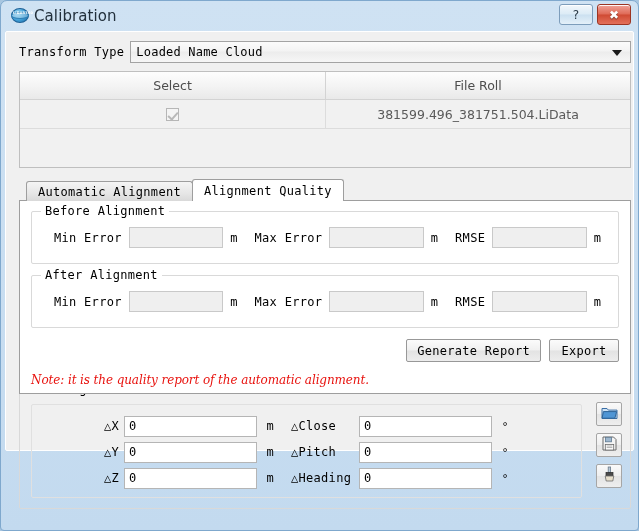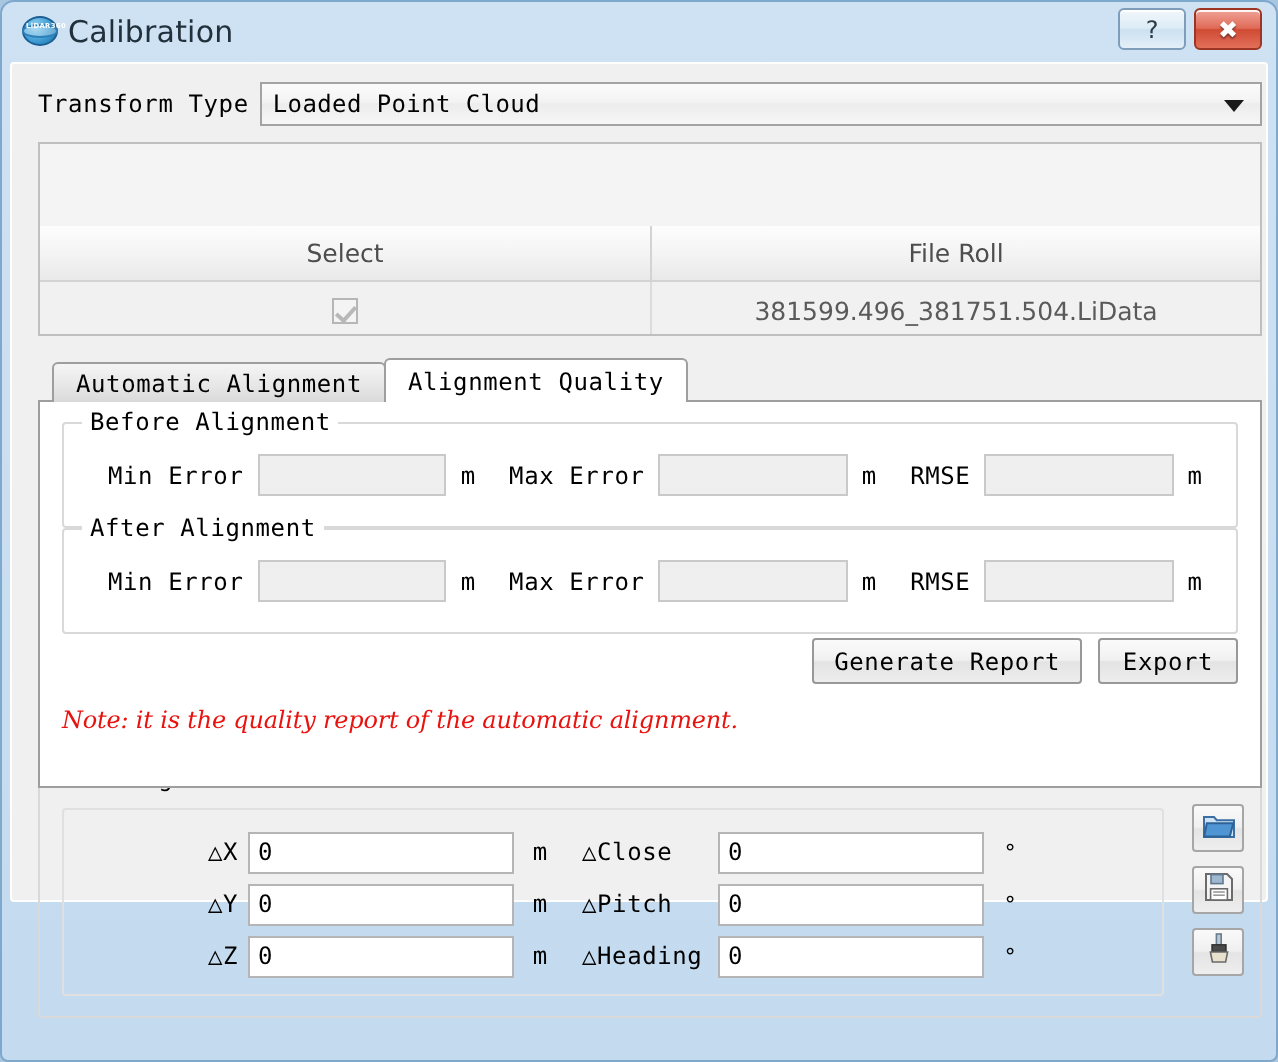--- a/index.html
+++ b/index.html
@@ -143,21 +143,20 @@
     width: 612px; height: 97px;
     border: 1px solid #bfbfbf;
     background: #f4f4f4;
     overflow: hidden;
   }
   .thead {
     display: flex;
     height: 28px;
     background: linear-gradient(180deg,#fdfdfd 0%, #f4f4f4 50%, #e9e9e9 100%);
     border-bottom: 1px solid #d3d3d3;
-    margin-top: 41px;
   }
   .th {
     display: flex; align-items: center; justify-content: center;
     font-family: "DejaVu Sans", sans-serif;
     font-size: 12.5px;
     color: #4d4d4d;
   }
   .th.c1 { width: 306px; border-right: 1px solid #d3d3d3; }
   .th.c2 { flex: 1 1 auto; }
   .trow {
@@ -233,20 +232,21 @@
     position: relative;
     z-index: 1;
     padding: 10px 11px;
   }
 
   
   .group {
     border: 1px solid #d9d9d9;
     border-radius: 2px;
     position: relative;
+    margin-bottom: 11px;
     height: 53px;
   }
   .group > .legend {
     position: absolute;
     top: -8px; left: 9px;
     background: #ffffff;
     padding: 0 4px;
     font-size: 12px;
     color: #000;
     letter-spacing: .3px;
@@ -411,21 +411,21 @@
       <div class="win-btn">?</div>
       <div class="win-btn close">✖</div>
     </div>
   </div>
 
   <div class="client">
 
     <div class="row-transform">
       <div class="lbl-transform">Transform Type</div>
       <div class="combo">
-        <span class="val">Loaded Point Cloud</span>
+        <span class="val">Loaded Name Cloud</span>
         <span class="arrow"></span>
       </div>
     </div>
 
     <div class="table-wrap">
       <div class="thead">
         <div class="th c1">Select</div>
         <div class="th c2">File Roll</div>
       </div>
       <div class="trow">

